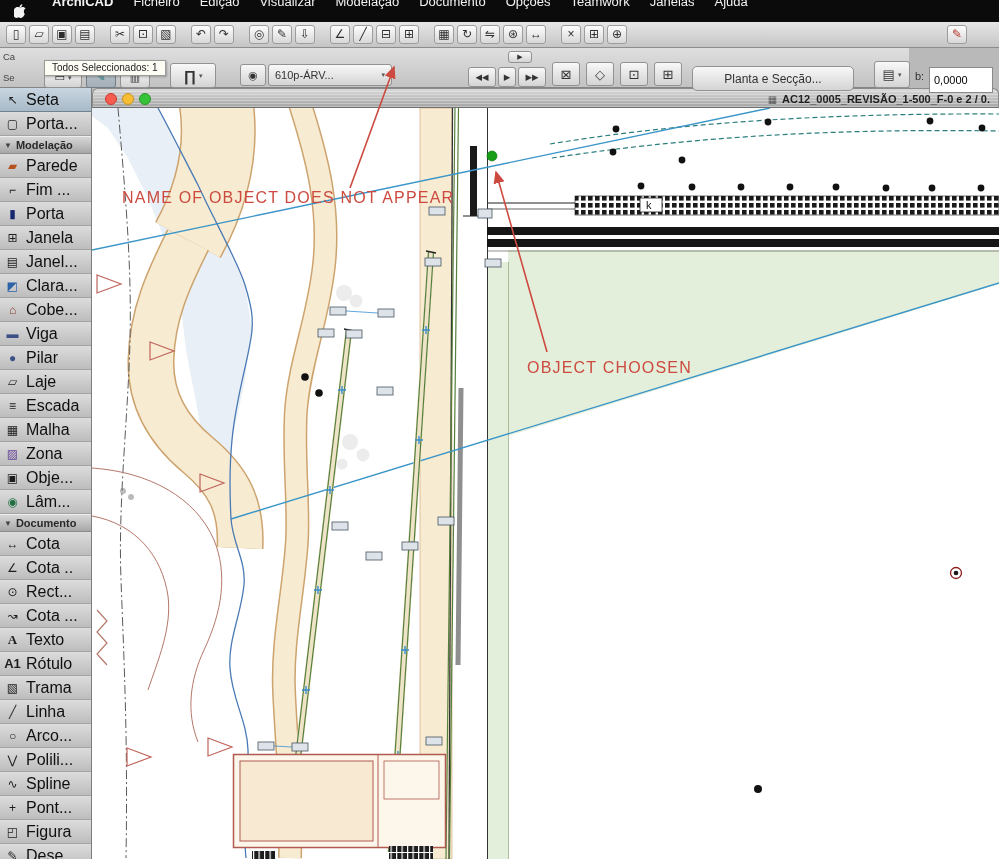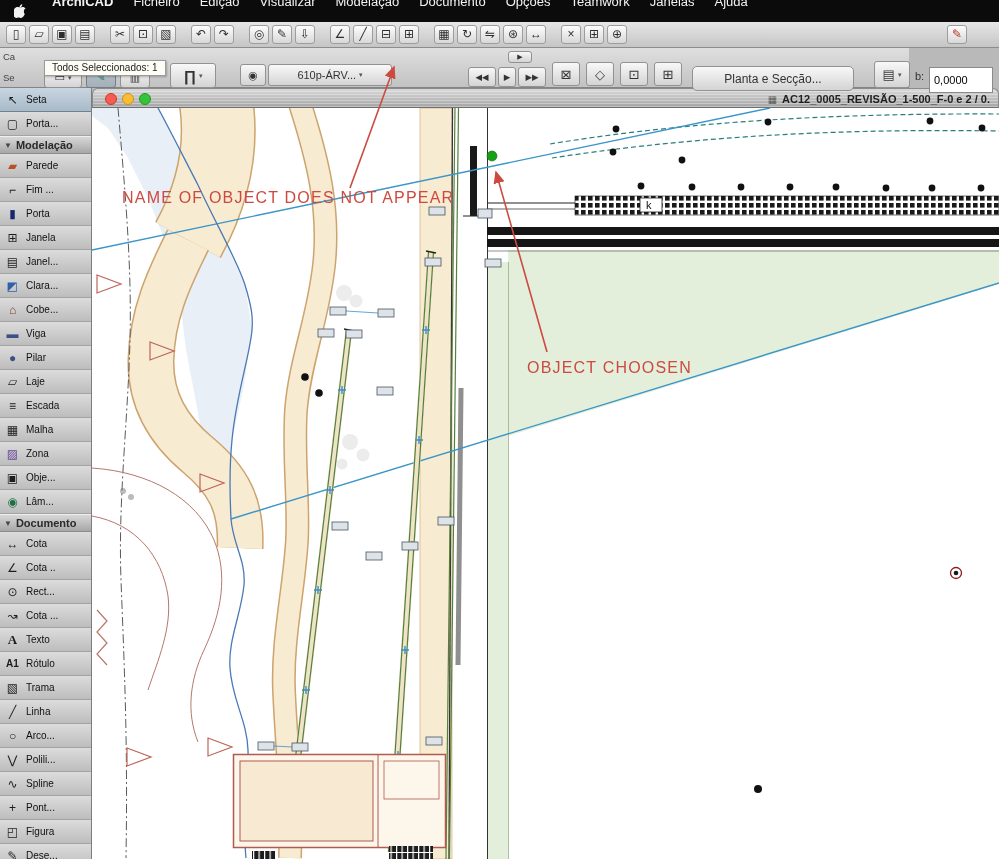--- a/index.html
+++ b/index.html
@@ -56,23 +56,23 @@
   gap:5px;font-size:11px;font-weight:bold;color:#1f1f1f}
 #win-title .doc-ic{font-size:10px;color:#555;font-weight:normal}
 
 
 #toolbox{position:absolute;left:0;top:88px;width:92px;height:771px;background:#c2c2c2;
   border-right:1px solid #7d7d7d;z-index:25;overflow:hidden}
 .tb-row{height:24px;display:flex;align-items:center;padding-left:4px;gap:5px;
   background:linear-gradient(#dcdcdc,#bdbdbd);border-bottom:1px solid #a3a3a3}
 .tb-row.sel{background:linear-gradient(#c9d6e2,#a8b9c7);border-bottom:1px solid #71828f}
 .tb-ic{width:17px;text-align:center;font-size:12px;color:#1d1d1d;flex:0 0 auto}
-.tb-ic.sm{font-size:10px;font-weight:bold}
+.tb-ic.sm{font-size:13px;font-weight:bold}
 .tb-ic.serif{font-family:"Liberation Serif",serif;font-weight:bold;font-size:13px}
-.tb-lb{font-size:10px;color:#101010;white-space:nowrap}
+.tb-lb{font-size:16px;color:#101010;white-space:nowrap}
 .tb-head{height:18px;display:flex;align-items:center;gap:4px;padding-left:4px;
   background:linear-gradient(#d7d7d7,#a7a7a7);border-top:1px solid #eee;
   border-bottom:1px solid #8c8c8c;font-size:11px;font-weight:bold;color:#2a2a2a}
 .tb-tri{font-size:8px;color:#444}
 .c-or{color:#b5521f}.c-nv{color:#16276d}.c-bl{color:#2e62a8}.c-rd{color:#8a3b2f}
 .c-sl{color:#3c4f86}.c-pu{color:#6a4a9a}.c-gn{color:#1f6f43}
 
 
 #canvas{position:absolute;left:92px;top:108px;width:907px;height:751px;background:#fff;
   overflow:hidden;z-index:24}
@@ -149,21 +149,21 @@
   <div class="t2btn" style="left:120px;top:19px;width:30px;height:21px">
     <span>▥</span>
   </div>
   <div class="t2btn" style="left:170px;top:15px;width:46px;height:25px">
     <span style="font-size:15px;font-weight:bold">∏</span>
     <span class="caret">▾</span>
   </div>
   <div class="t2btn" style="left:240px;top:16px;width:26px;height:22px">
     <span>◉</span>
   </div>
-  <div class="t2btn" style="left:268px;top:16px;width:124px;height:22px;padding:0 6px">
+  <div class="t2btn" style="left:268px;top:16px;width:124px;height:22px;justify-content:space-between;padding:0 6px">
     <span>610p-ÁRV...</span>
     <span class="caret">▾</span>
   </div>
 
   <div class="t2btn" style="left:508px;top:3px;width:24px;height:12px;font-size:7px">
     <span>▶</span>
   </div>
   <div class="t2btn" style="left:468px;top:19px;width:28px;height:20px;font-size:8.5px">
     <span>◀◀</span>
   </div>

